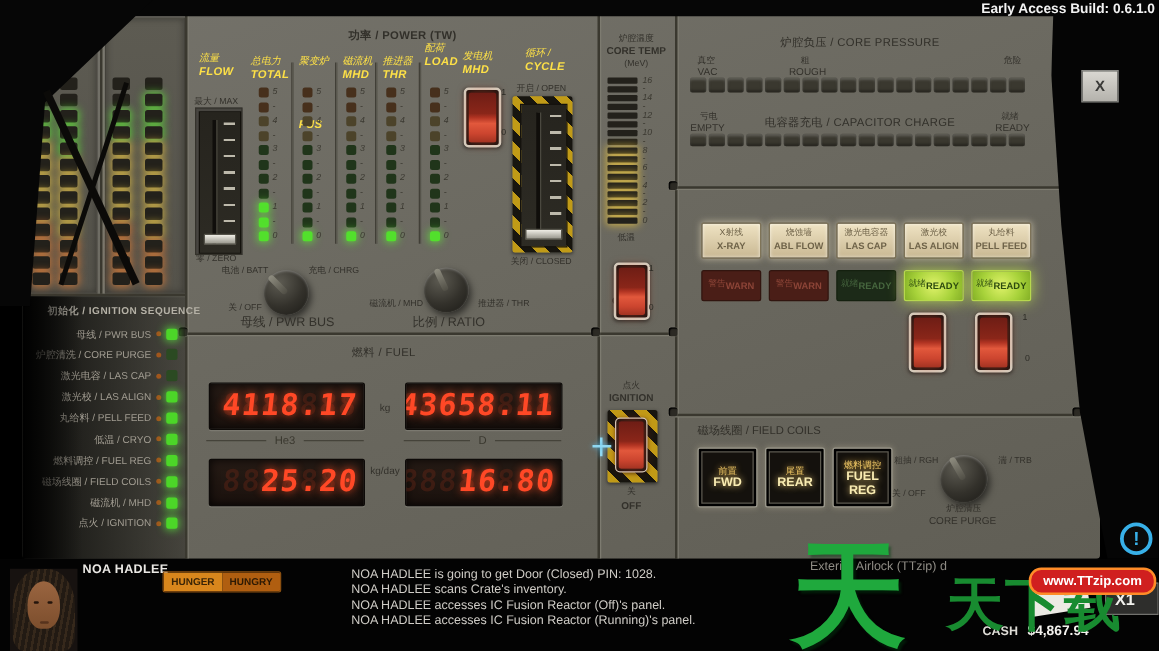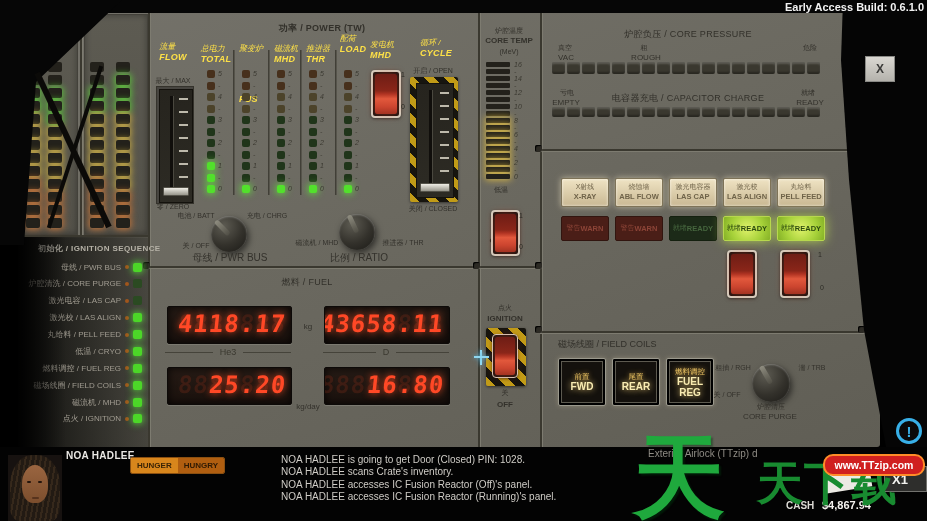--- a/index.html
+++ b/index.html
@@ -794,21 +794,21 @@
   </div>
   <div class="frow" style="left:323px;top:347px;width:126px;">
     <span class="fline"></span>
       <span class="ftxt">D</span>
       <span class="fline"></span>
   </div>
   <div class="seg" style="left:167px;top:367px;width:123px;height:36px;">
     <span class="ghost">8888888</span>
       <span class="val">25.20</span>
   </div>
-  <div class="sl" style="left:308px;top:402px;font-size:8px;">kg/day</div>
+  <div class="sl" style="left:308px;top:372px;font-size:8px;">kg/day</div>
   <div class="seg" style="left:324px;top:367px;width:124px;height:36px;">
     <span class="ghost">88888888</span>
       <span class="val">16.80</span>
   </div>
 
   <div class="sl" style="left:505px;top:303px;">点火</div>
   <div class="sl" style="left:505px;top:314px;font-weight:bold;font-size:8px;">IGNITION</div>
   <div class="hz" style="left:486px;top:328px;width:28px;height:46px;">
     <div class="rocker" style="position:relative;left:0;top:0;width:20px;height:38px;border-width:1px;">
         <div class="rkin"></div>

